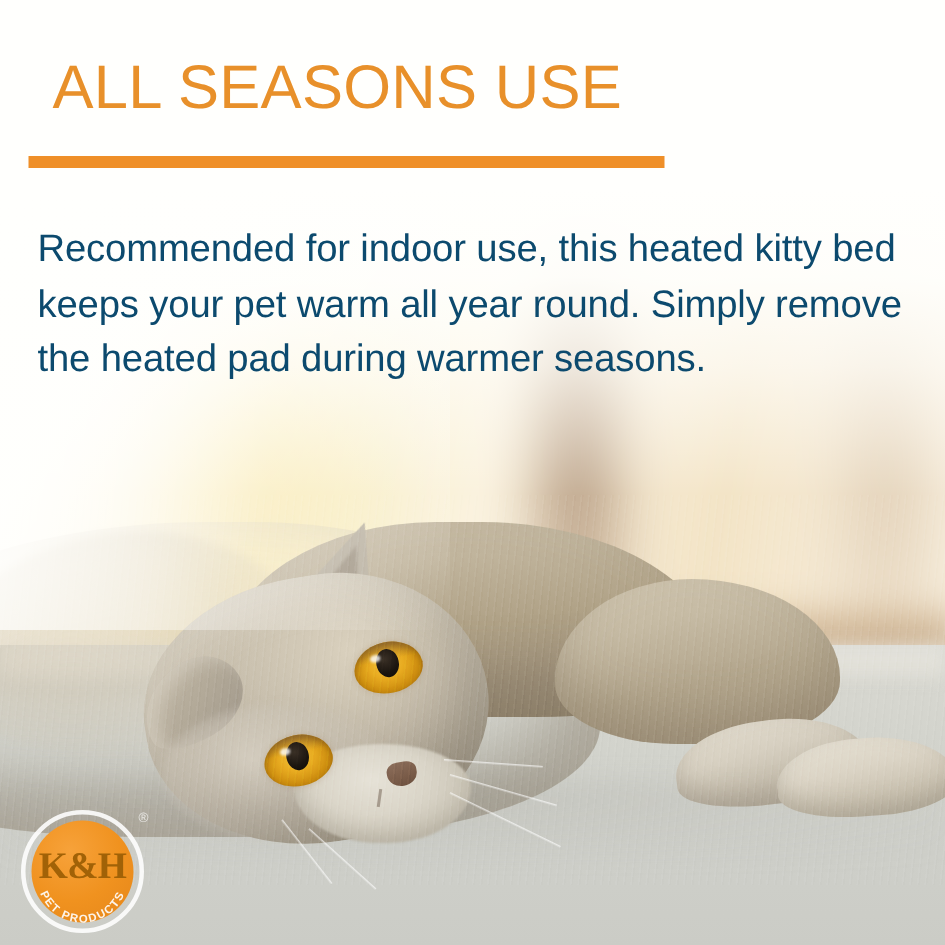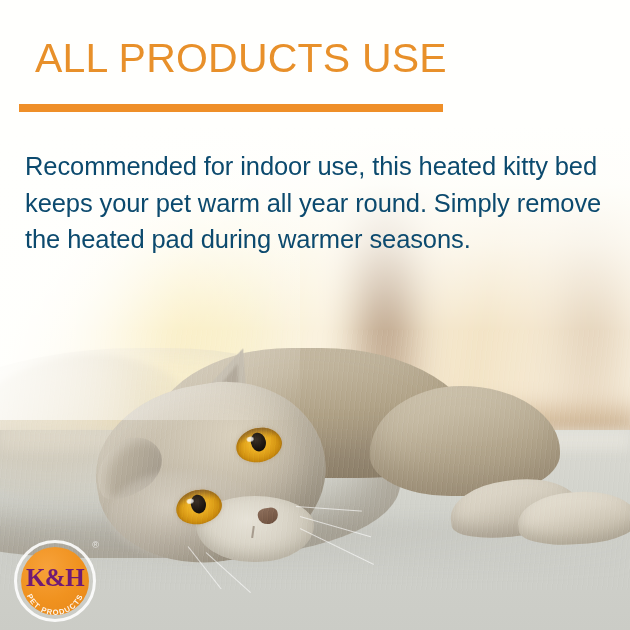--- a/index.html
+++ b/index.html
@@ -431,21 +431,21 @@
     position:absolute; left:9px; top:9px;
     width:68px; height:68px;
     border-radius:50%;
     background:radial-gradient(circle at 38% 30%, #f7a23a 0%, #f0921f 52%, #e5861a 100%);
   }
   .logo-kh {
     position:absolute;
     left:9px; top:9px;
     width:68px; height:68px;
     display:flex; align-items:center; justify-content:center;
-    color:#701a75;
+    color:#a16207;
     font-size:25px;
     font-weight:bold;
     letter-spacing:-.5px;
     font-family:"Liberation Serif", serif;
     padding-bottom:7px;
     box-sizing:border-box;
   }
   .logo-arc {
     position:absolute;
     left:0; top:0;
@@ -522,21 +522,21 @@
     </div>
 
     <div class="fur"></div>
   </div>
 
   <div class="text-veil"></div>
   <div class="text-veil-left"></div>
 
   <div class="content">
 
-    <div class="headline">ALL PRODUCTS USE</div>
+    <div class="headline">ALL SEASONS USE</div>
 
     <div class="rule"></div>
 
     <div class="body-copy">Recommended for indoor use, this heated kitty bed keeps your pet warm all year round. Simply remove the heated pad during warmer seasons.</div>
 
     <div class="logo">
       <div class="logo-ring"></div>
       <div class="logo-disc"></div>
       <div class="logo-kh">K&amp;H</div>
       <svg class="logo-arc" viewBox="0 0 86 86">

